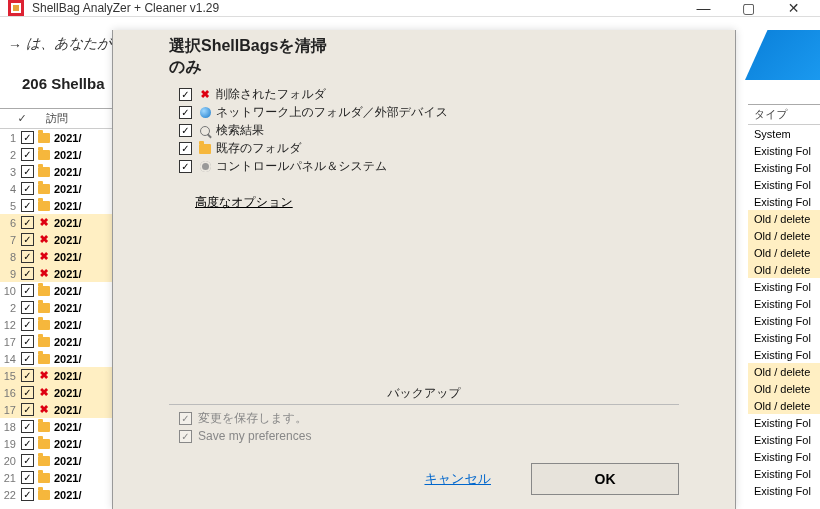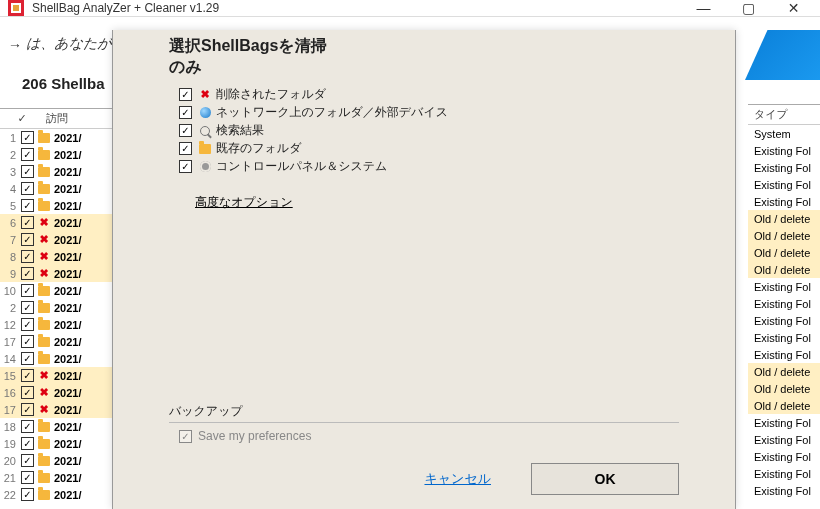--- a/index.html
+++ b/index.html
@@ -42,21 +42,21 @@
 .dlg-title { font-size:16px; font-weight:bold; color:#222; margin-top:0; line-height:1.3; }
 .opts { margin-top:8px; }
 .opt { display:flex; align-items:center; height:18px; font-size:12px; color:#222; margin-left:10px; }
 .opt .cb2 { width:13px; height:13px; border:1px solid #333; background:#fff; margin-right:6px; display:inline-flex; align-items:center; justify-content:center; font-size:10px; }
 .opt .cb2::after{ content:"✓"; color:#000; font-size:10px; }
 .opt .oic { width:14px; height:14px; margin-right:4px; display:inline-flex; align-items:center; justify-content:center; }
 .adv { margin-top:18px; margin-left:26px; font-size:12px; color:#000000; text-decoration:underline; cursor:pointer; display:inline-block; }
 
 .backup-section { position:absolute; bottom:64px; left:56px; right:56px; }
 .sec-title { font-size:12px; color:#222; margin-bottom:4px; }
-.sec-title-line { border-bottom:1px solid #bbb; padding-bottom:2px; margin-bottom:4px; }
+.sec-title-line { border-bottom:1px solid #bbb; padding-bottom:2px; margin-bottom:4px;text-align:center; }
 .bopt { display:flex; align-items:center; height:18px; font-size:12px; color:#888; margin-left:10px; }
 .bopt .cb3 { width:13px; height:13px; border:1px solid #888; background:#f3f0ea; margin-right:6px; display:inline-flex; align-items:center; justify-content:center; }
 .bopt .cb3::after{ content:"✓"; color:#888; font-size:10px; }
 
 .dlg-buttons { position:absolute; bottom:14px; right:56px; display:flex; align-items:center; gap:40px; }
 .cancel { font-size:13px; color:#0066cc; text-decoration:underline; cursor:pointer; }
 .okbtn { width:148px; height:32px; background:#e7e3db; border:1px solid #888; font-size:14px; font-weight:bold; display:flex; align-items:center; justify-content:center; cursor:pointer; }
 
 
 .i-folder { width:12px; height:10px; background:#f6b73c; border-radius:1px; position:relative; }
@@ -345,20 +345,24 @@
           <span>コントロールパネル＆システム</span>
         </div>
     </div>
     <a class="adv">高度なオプション</a>
   </div>
 
   <div class="backup-section">
     <div class="sec-title sec-title-line">バックアップ</div>
     <div class="bopt">
         <span class="cb3"></span>
+        <span>変更を保存します。</span>
+      </div>
+    <div class="bopt">
+        <span class="cb3"></span>
         <span>Save my preferences</span>
       </div>
   </div>
 
   <div class="dlg-buttons">
     <a class="cancel">キャンセル</a>
     <div class="okbtn">OK</div>
   </div>
 </div>
 

